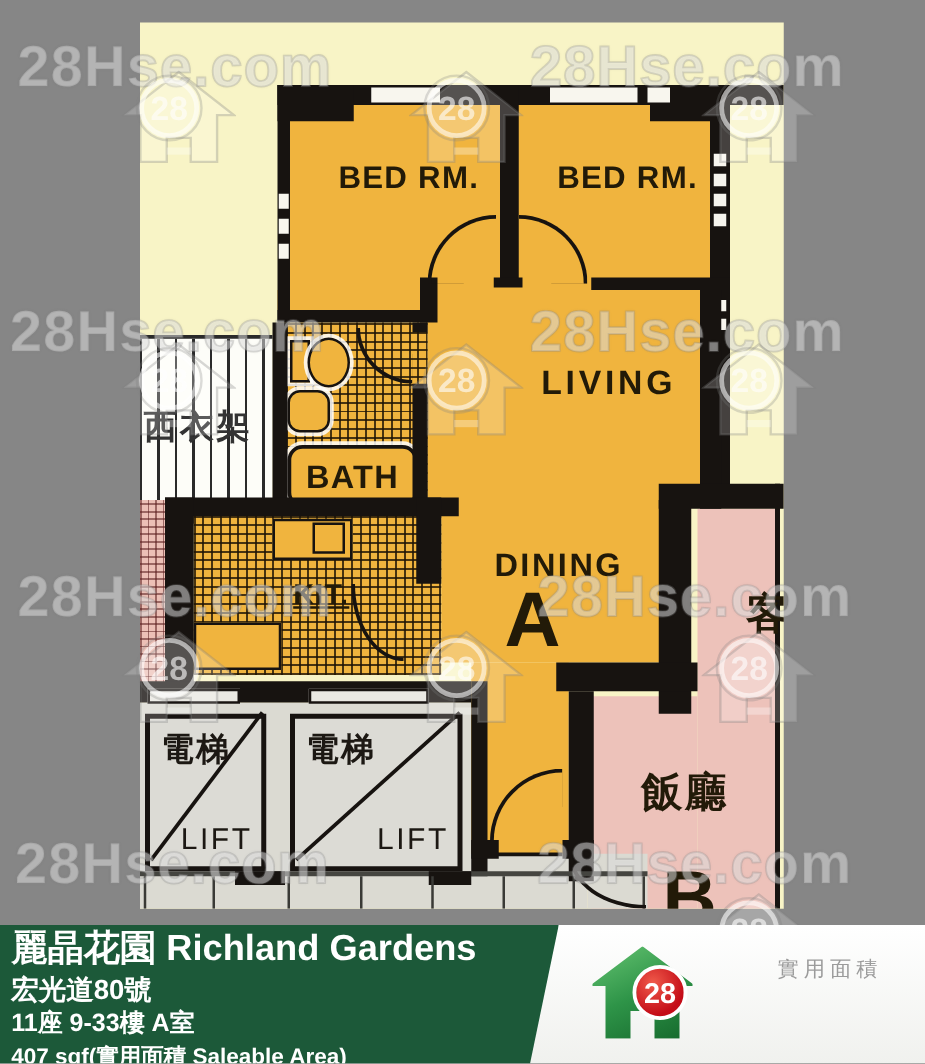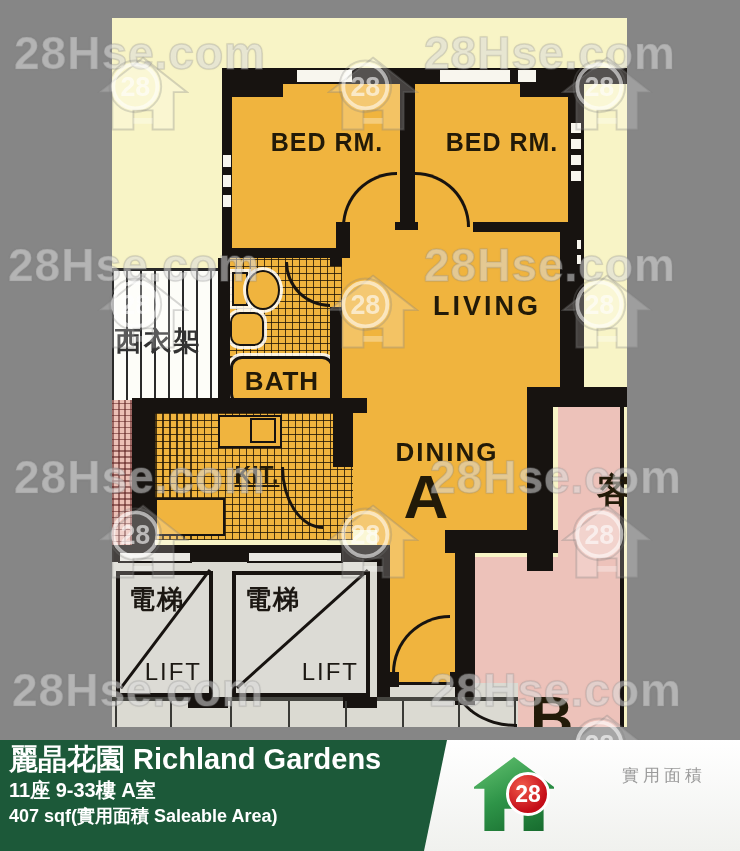--- a/index.html
+++ b/index.html
@@ -168,20 +168,21 @@
     <div class="arc bl" style="left:343px;top:665px;width:62px;height:44px;"></div>
 
     <div class="lbl center" style="left:150px;top:110px;width:130px;height:28px;font-size:25px;letter-spacing:1px;">BED RM.</div>
     <div class="lbl center" style="left:325px;top:110px;width:130px;height:28px;font-size:25px;letter-spacing:1px;">BED RM.</div>
     <div class="lbl center" style="left:270px;top:420px;width:130px;height:28px;font-size:26px;letter-spacing:2px;">DINING</div>
     <div class="lbl center" style="left:310px;top:274px;width:130px;height:28px;font-size:27px;letter-spacing:3px;">LIVING</div>
     <div class="lbl center" style="left:286px;top:446px;width:56px;height:64px;font-size:62px;font-weight:bold;">A</div>
     <div class="lbl center" style="left:110px;top:444px;width:70px;height:26px;font-size:23px;letter-spacing:1px;text-decoration:underline;">KIT.</div>
     <div class="lbl" style="left:3px;top:305px;font-size:27px;letter-spacing:2px;color:#333;">西衣架</div>
     <div class="lbl" style="left:485px;top:450px;font-size:34px;font-weight:bold;">客</div>
+    <div class="lbl" style="left:401px;top:594px;font-size:33px;font-weight:bold;letter-spacing:2px;">飯廳</div>
     <div class="lbl" style="left:418px;top:665px;font-size:60px;font-weight:bold;">B</div>
   </div>
 
   <svg width="0" height="0" style="position:absolute;">
     <defs>
       <symbol id="wm-house" viewBox="0 0 96 84">
         <path d="M48 3 L94 39 L80 39 L80 78 L58 78 L58 58 L38 58 L38 78 L16 78 L16 39 L2 39 Z" fill="rgba(255,255,255,0.22)" stroke="rgba(130,130,130,0.35)" stroke-width="2"></path>
         <rect x="38" y="66" width="20" height="6" fill="rgba(255,255,255,0.35)"></rect>
         <circle cx="40" cy="33" r="23" fill="rgba(255,255,255,0.10)" stroke="rgba(255,255,255,0.65)" stroke-width="4"></circle>
         <circle cx="40" cy="33" r="27" fill="none" stroke="rgba(130,130,130,0.30)" stroke-width="2"></circle>
@@ -228,20 +229,21 @@
       </svg>
     <svg class="wm-logo" style="left:561px;top:712px;">
         <use href="#wm-house"></use>
       </svg>
   </div>
 
   <div class="infobar">
     <div class="greenband">
       <div class="ib-text">
         <div class="ib-l1">麗晶花園 Richland Gardens</div>
+        <div class="ib-l2">宏光道80號</div>
         <div class="ib-l3">11座 9-33樓 A室</div>
         <div class="ib-l4">407 sqf(實用面積 Saleable Area)</div>
       </div>
     </div>
     <div class="site-cn">實用面積</div>
     <div class="logo-house">
       <div class="house-shape"></div>
       <div class="badge">28</div>
     </div>
   </div>

